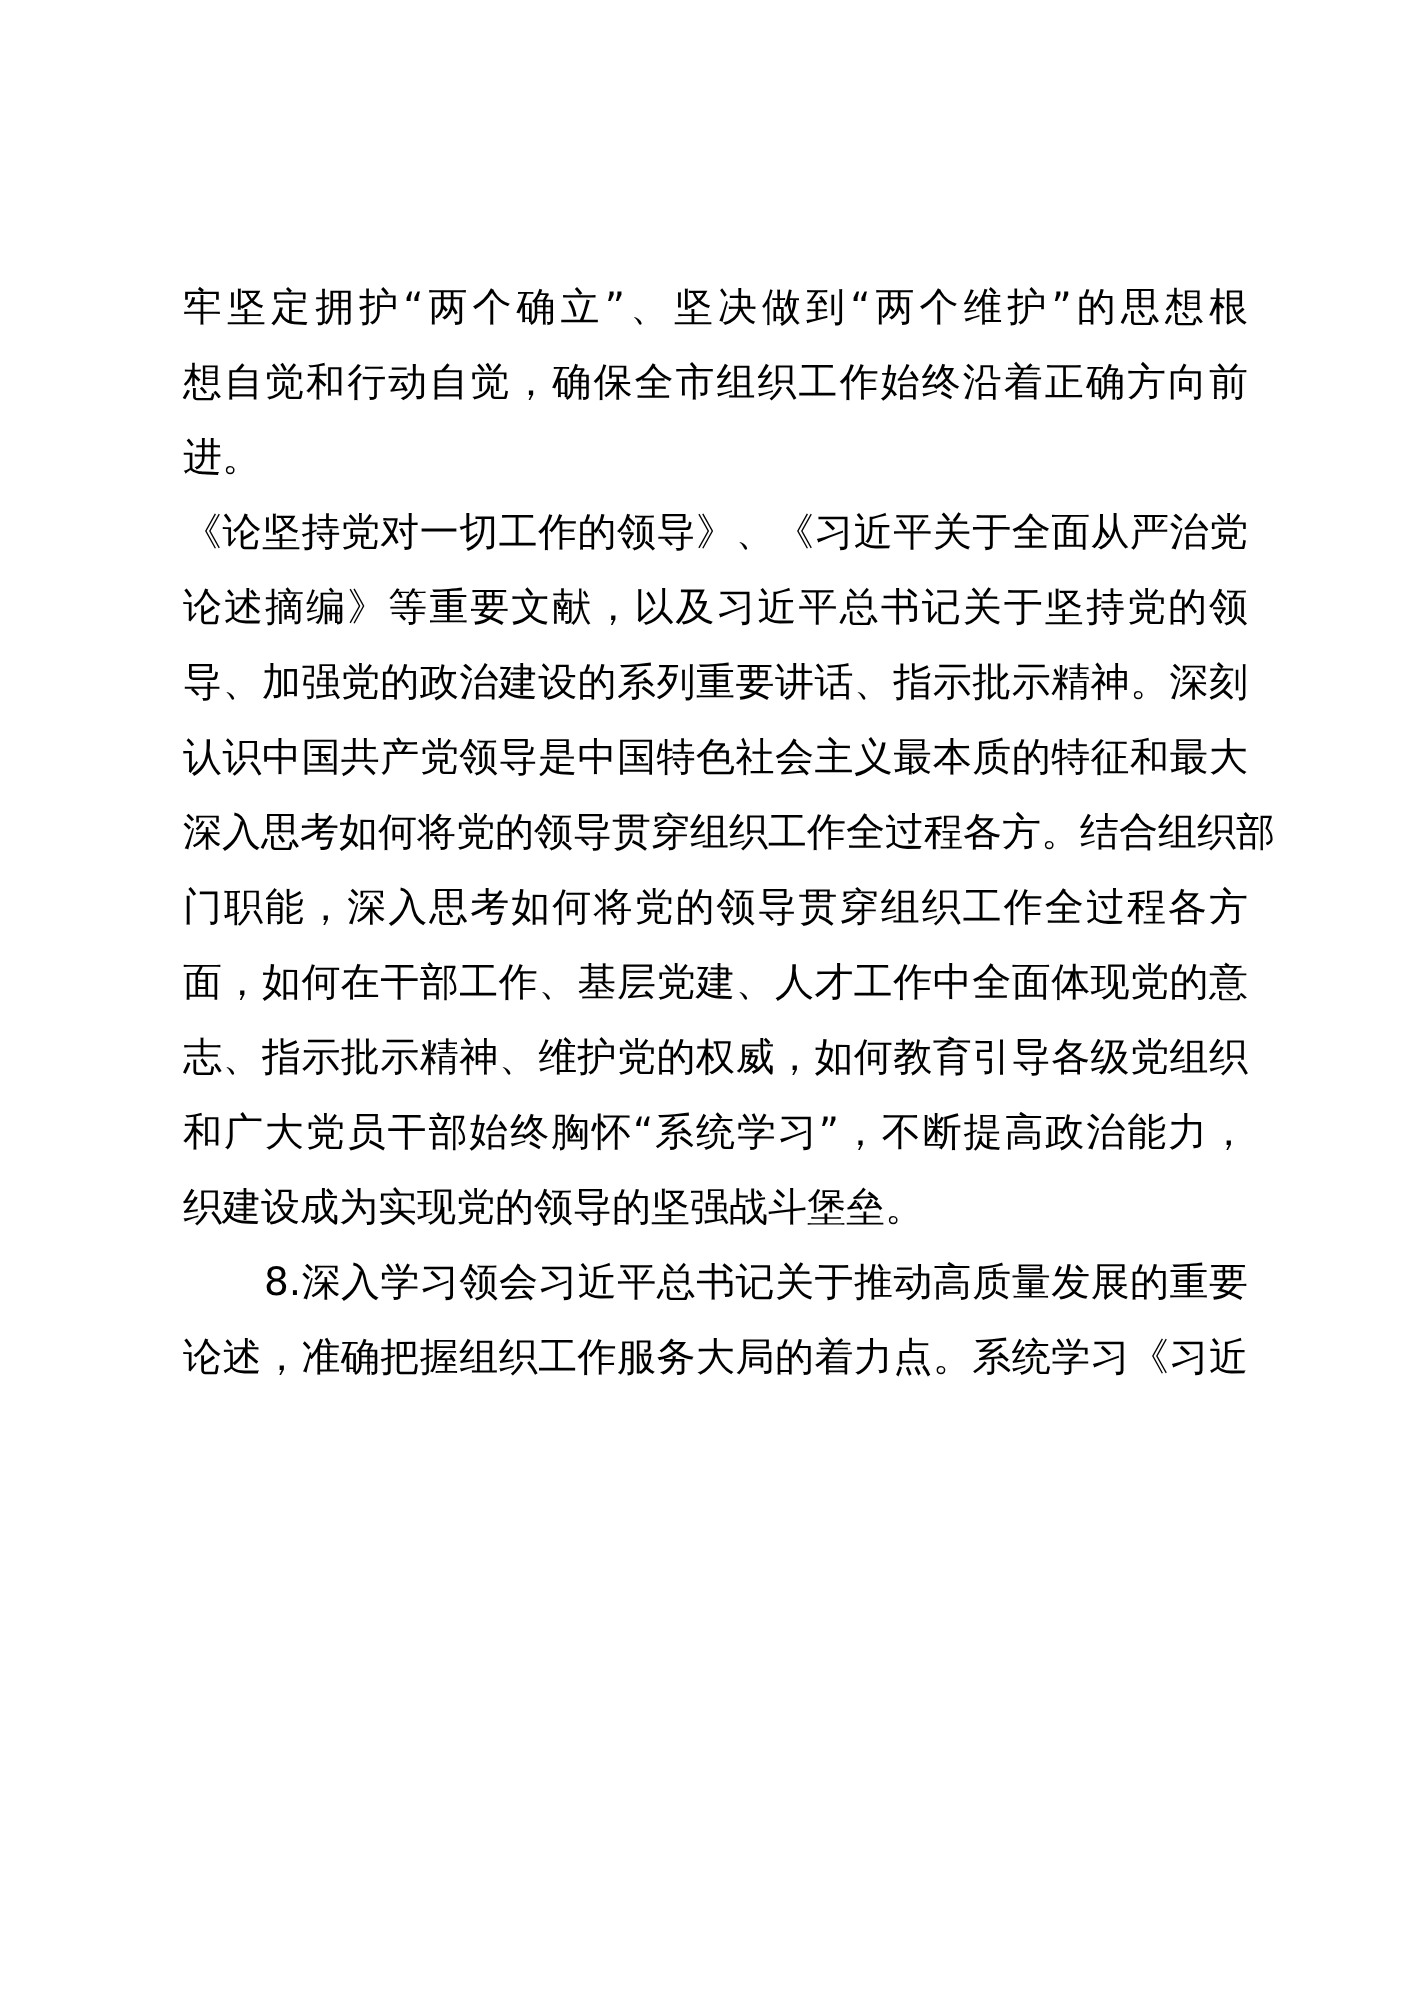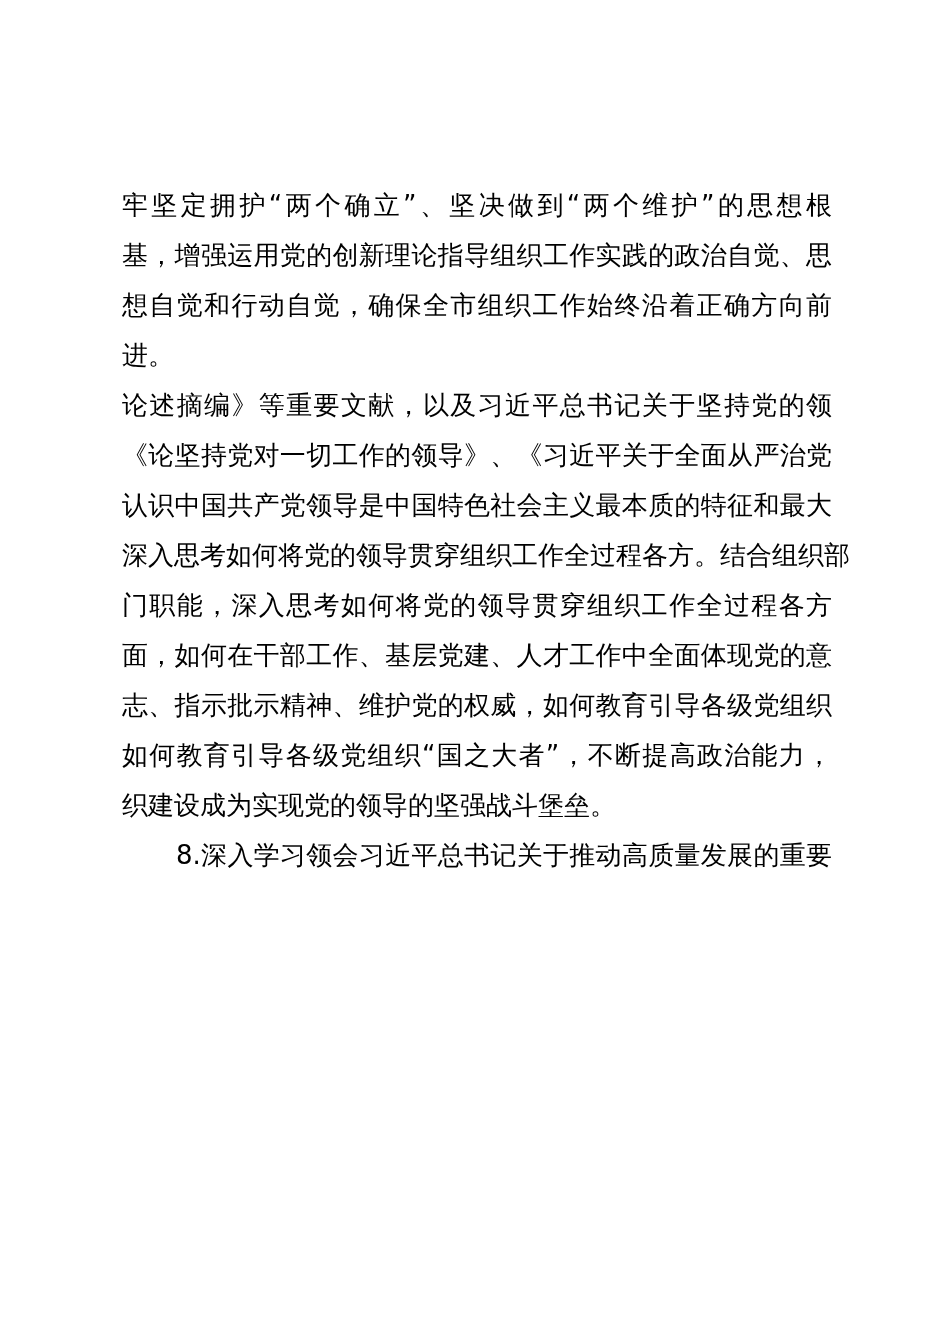--- a/index.html
+++ b/index.html
@@ -47,35 +47,36 @@
     }
   </style>
 </head>
 <body>
 
 <div class="page">
   <div class="text-block">
 
     <div>
       <span class="line">牢坚定拥护“两个确立”、坚决做到“两个维护”的思想根</span>
-      <span class="line">基，增强运用党的创新理论指导组织工作实践的政治自觉、思</span>
       <span class="line">想自觉和行动自觉，确保全市组织工作始终沿着正确方向前</span>
       <span class="line last">进。</span>
     </div>
 
     <div>
+      <span class="line">《论坚持党对一切工作的领导》、《习近平关于全面从严治党</span>
       <span class="line">论述摘编》等重要文献，以及习近平总书记关于坚持党的领</span>
-      <span class="line">《论坚持党对一切工作的领导》、《习近平关于全面从严治党</span>
+      <span class="line">导、加强党的政治建设的系列重要讲话、指示批示精神。深刻</span>
       <span class="line">认识中国共产党领导是中国特色社会主义最本质的特征和最大</span>
       <span class="line">深入思考如何将党的领导贯穿组织工作全过程各方。结合组织部</span>
       <span class="line">门职能，深入思考如何将党的领导贯穿组织工作全过程各方</span>
       <span class="line">面，如何在干部工作、基层党建、人才工作中全面体现党的意</span>
       <span class="line">志、指示批示精神、维护党的权威，如何教育引导各级党组织</span>
-      <span class="line">如何教育引导各级党组织“国之大者”，不断提高政治能力，</span>
+      <span class="line">和广大党员干部始终胸怀“系统学习”，不断提高政治能力，</span>
       <span class="line last">织建设成为实现党的领导的坚强战斗堡垒。</span>
     </div>
 
     <div>
       <span class="line indent">8.深入学习领会习近平总书记关于推动高质量发展的重要</span>
+      <span class="line">论述，准确把握组织工作服务大局的着力点。系统学习《习近</span>
     </div>
 
   </div>
 </div>
 
 </body></html>

